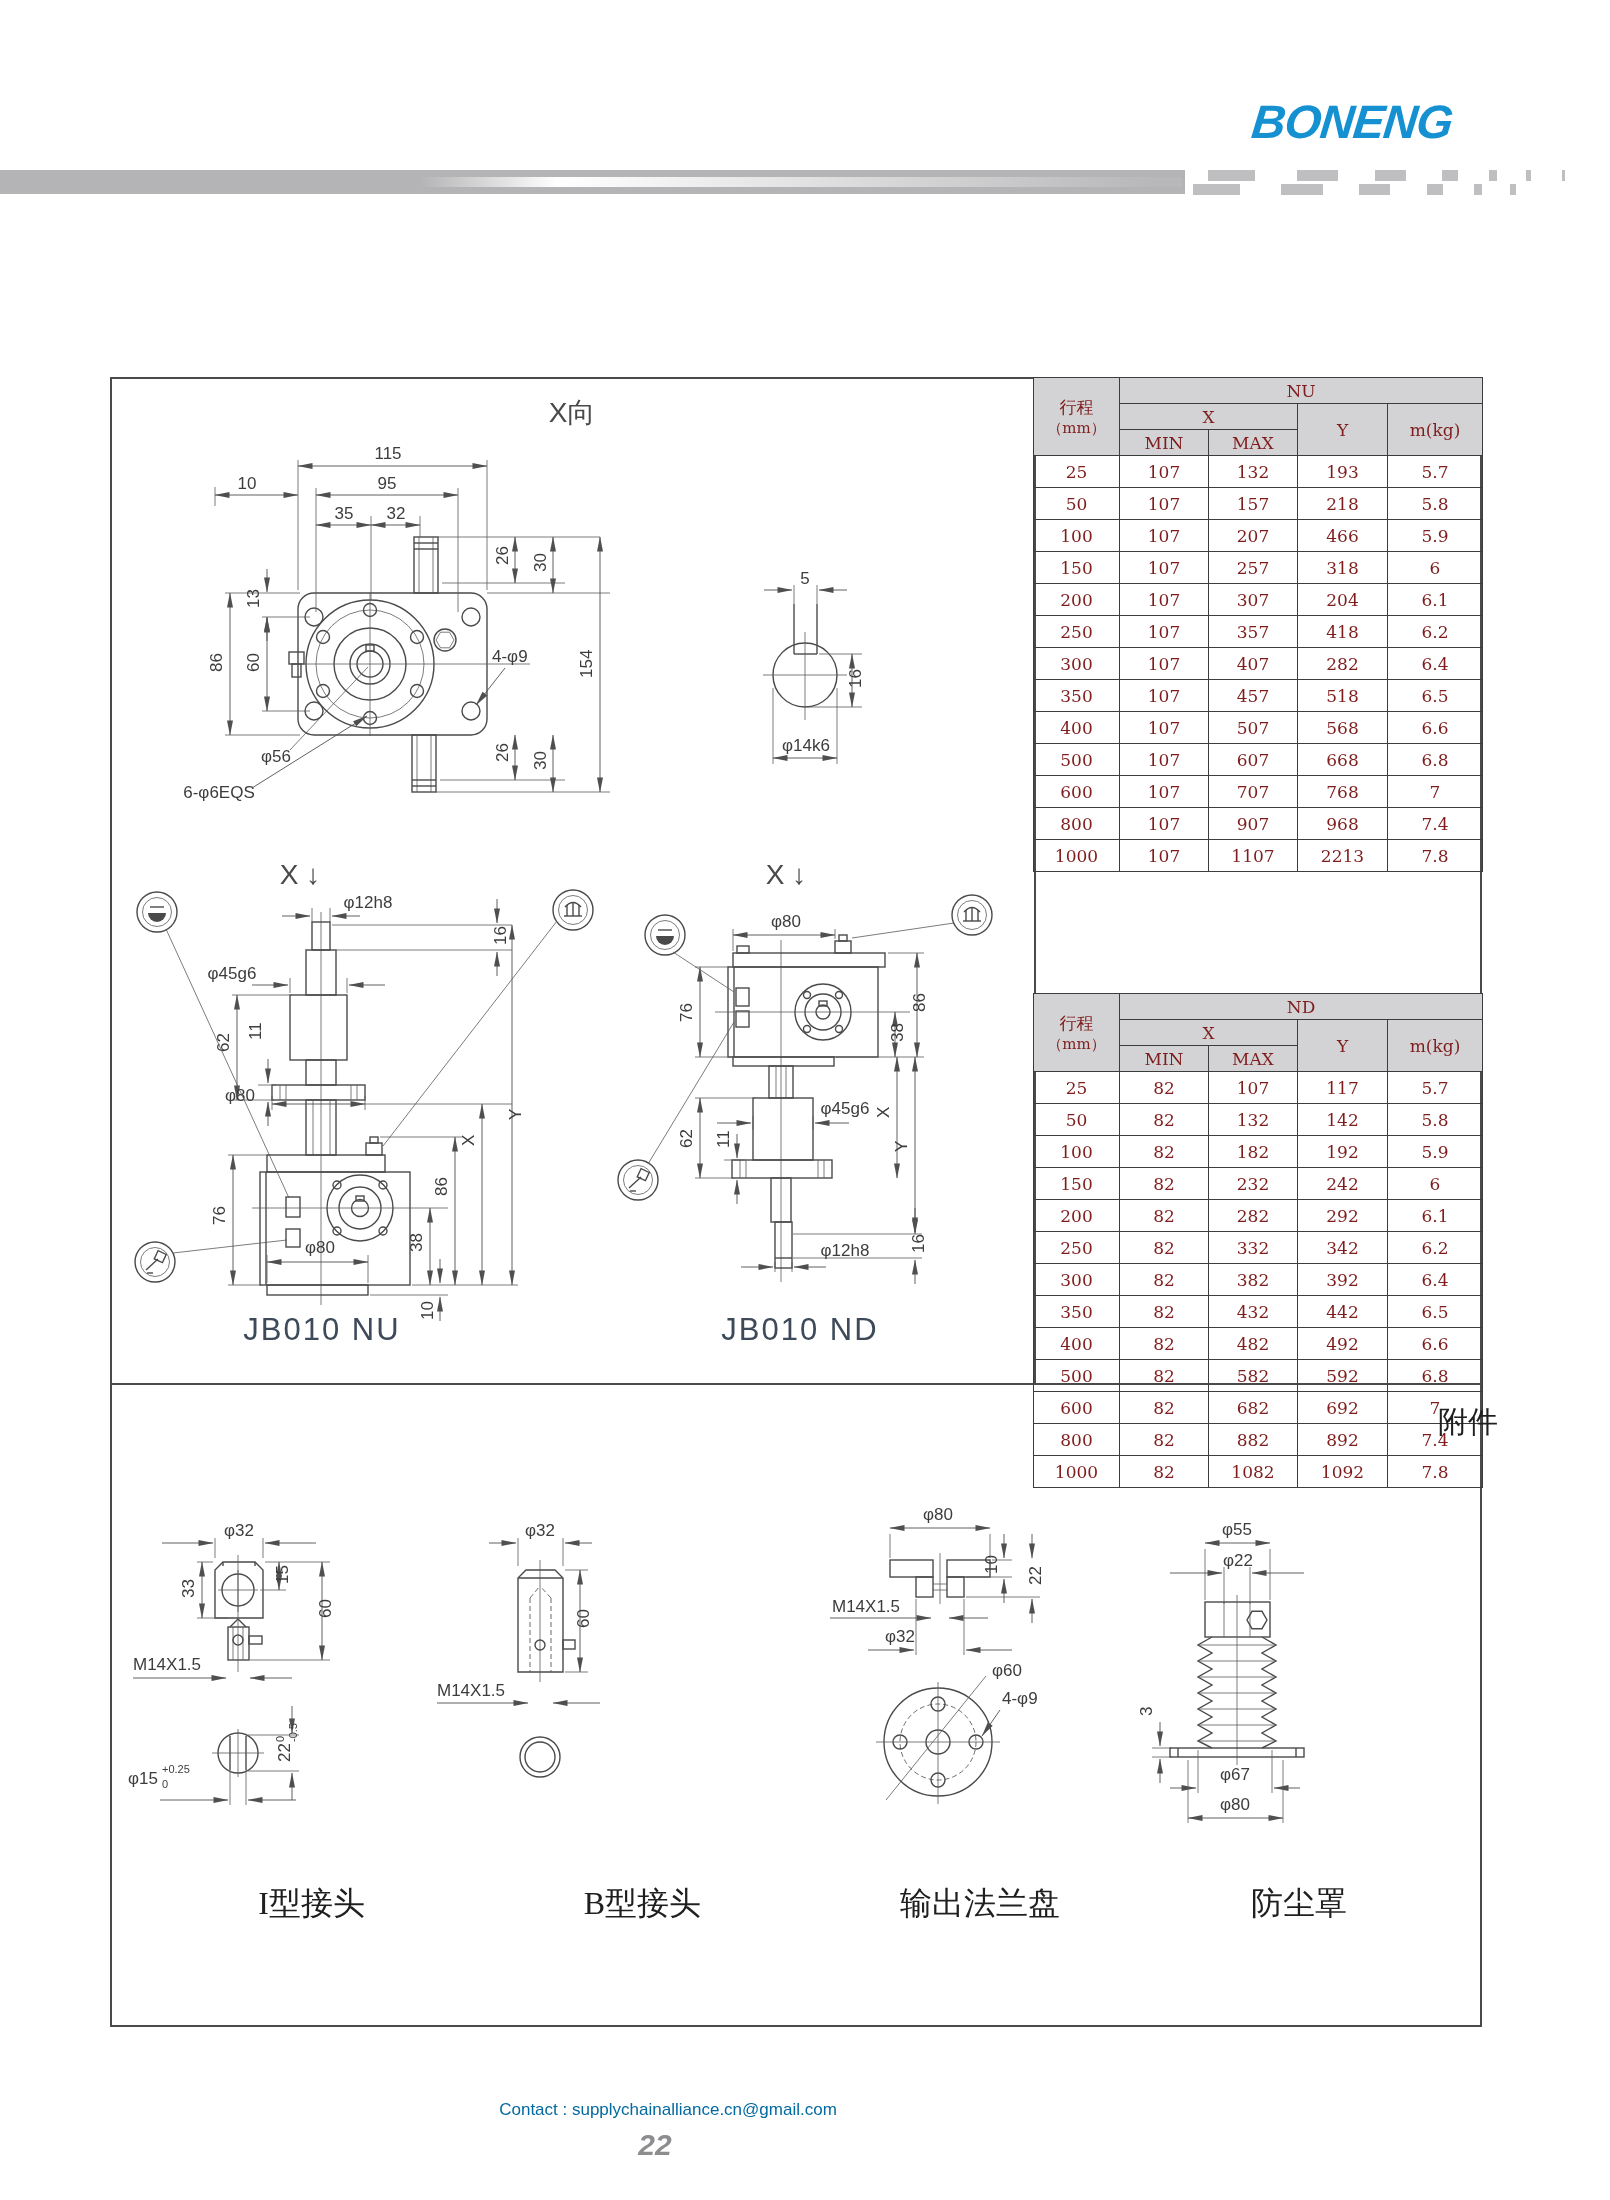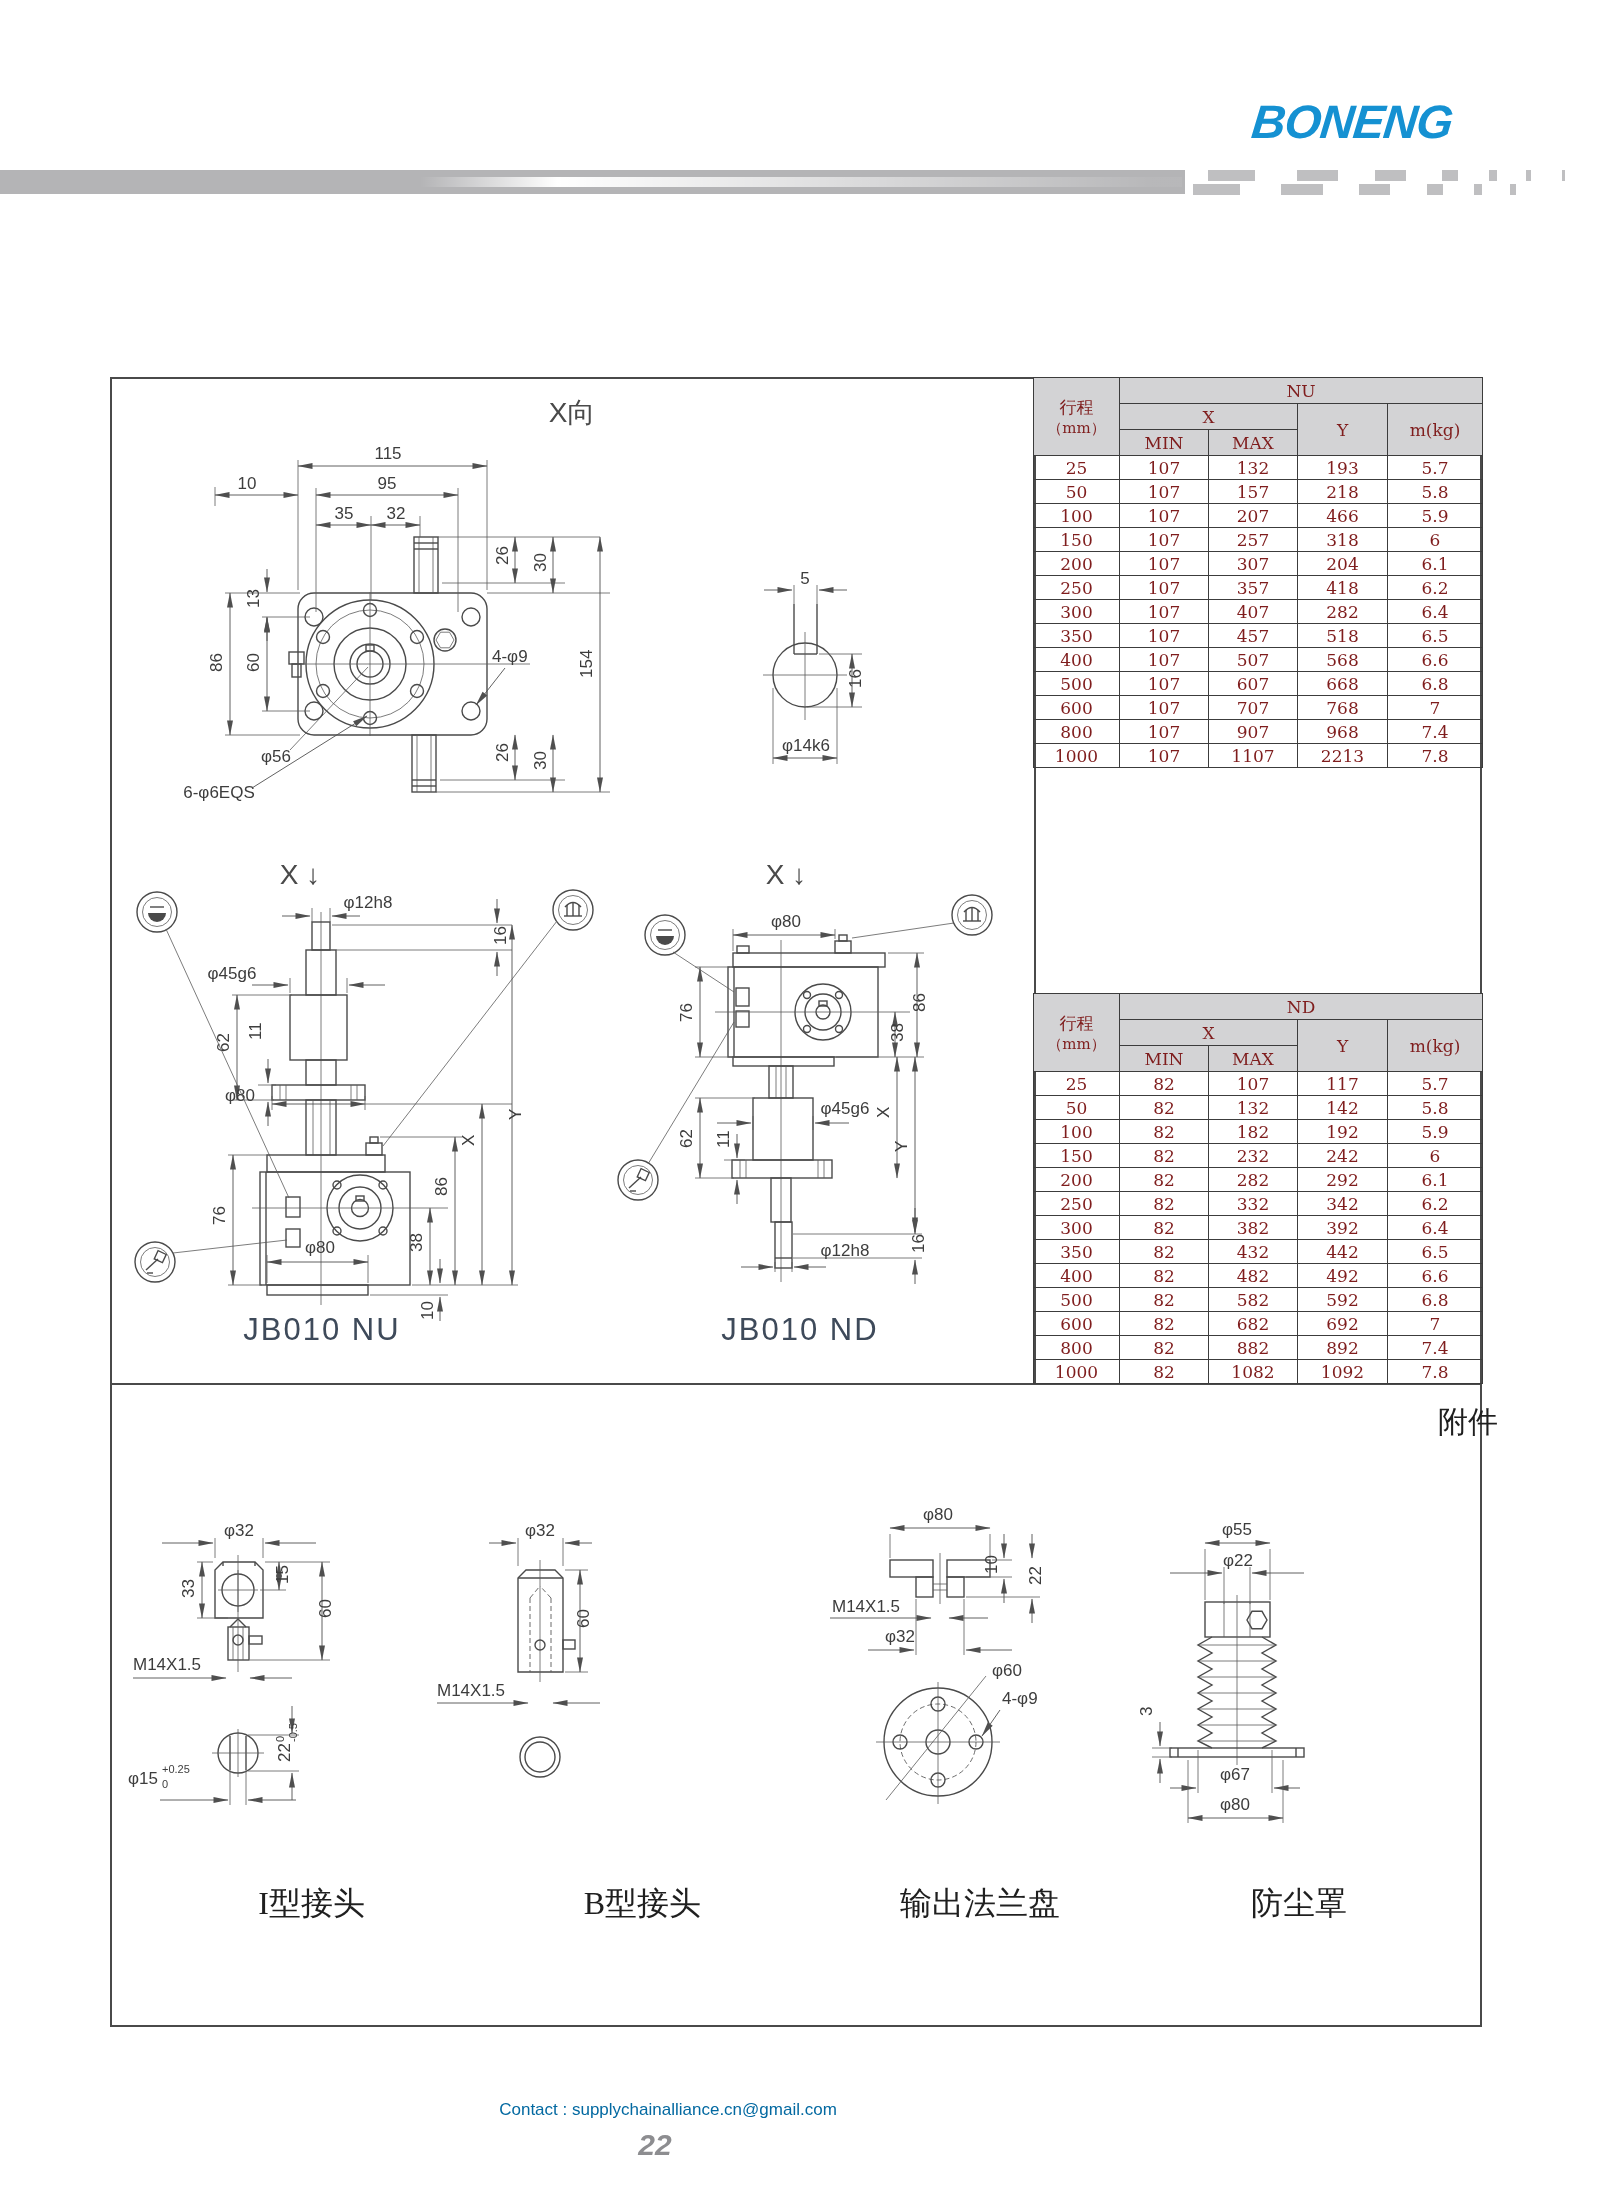--- a/index.html
+++ b/index.html
@@ -18,21 +18,21 @@
          border:2px solid #4a4a4a;box-sizing:border-box;}
   .vdiv{position:absolute;left:922px;top:0;width:2px;height:1004px;background:#4a4a4a;}
   .hdiv{position:absolute;left:0;top:1004px;width:100%;height:2px;background:#4a4a4a;}
   
   table.spec{position:absolute;border-collapse:collapse;table-layout:fixed;width:449px;
      font-family:"DejaVu Serif","Liberation Serif",serif;font-size:17px;color:#7f1d1d;}
   table.spec th,table.spec td{border:1px solid #3c3c3c;text-align:center;padding:0;
      font-weight:normal;overflow:hidden;}
   table.spec thead th{background:#d3d3d5;}
   table.spec thead tr{height:26px;}
-  table.spec tbody tr{height:24px;}
+  table.spec tbody tr{height:32px;}
   table.spec .hd2{font-size:15px;}
   #tbl-nu{left:1033px;top:377px;}
   #tbl-nd{left:1033px;top:993px;}
   
   svg{position:absolute;overflow:visible;}
   .o{stroke:#4a4a4a;stroke-width:1.4;fill:none;}
   .t{stroke:#5a5a5a;stroke-width:0.8;fill:none;}
   .d{stroke:#4f4f4f;stroke-width:0.9;fill:none;}
   .dash-l{stroke:#5a5a5a;stroke-width:0.9;fill:none;stroke-dasharray:5 3;}
   text.lab{font:17px "Liberation Sans",sans-serif;fill:#3d3d3d;}

